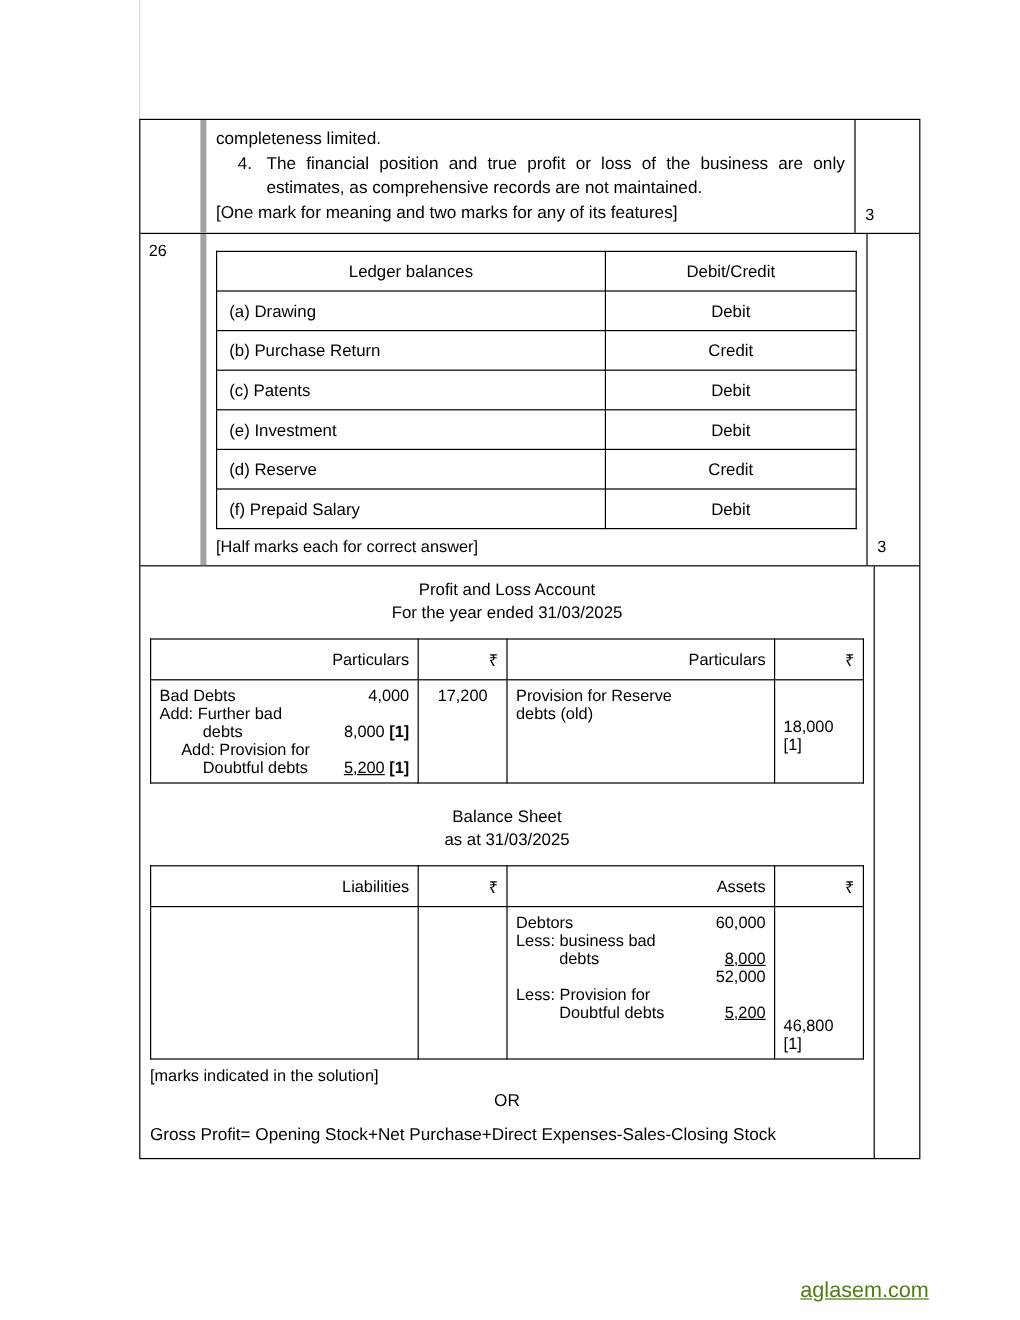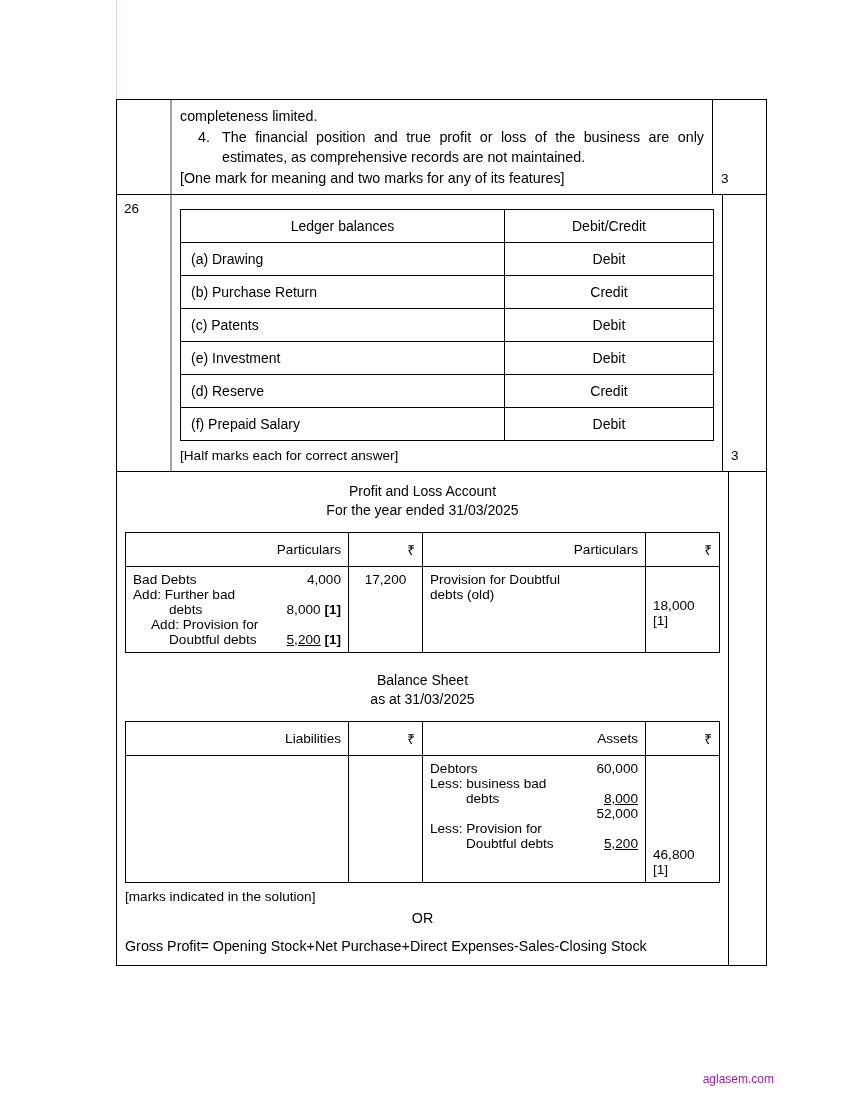--- a/index.html
+++ b/index.html
@@ -32,21 +32,21 @@
   .row {
     display: flex;
     border-bottom: 1px solid #000;
   }
   .row:last-child {
     border-bottom: none;
   }
   .col-qno {
     width: 55px;
     flex: 0 0 55px;
-    border-right: 2px solid #a3a3a3;
+    border-right: 5px solid #a3a3a3;
     box-sizing: border-box;
     padding: 6px 5px 4px 7px;
     font-size: 13.5px;
   }
   .col-body {
     flex: 1 1 auto;
     border-right: 1px solid #000;
     box-sizing: border-box;
     padding: 6px 8px 8px 8px;
     position: relative;
@@ -170,23 +170,24 @@
   .q27b-label {
     position: absolute;
     bottom: 50px;
     left: 7px;
     font-size: 13.5px;
   }
   .watermark {
     position: absolute;
     right: 18px;
     bottom: 14px;
-    font-size: 12px;
-    color: #a21caf;
+    font-size: 18px;
+    color: #4d7c0f;
     font-family: "Liberation Sans", sans-serif;
+    text-decoration: underline;
   }
   .vline-left {
     position: absolute;
     left: 100px;
     top: 0;
     width: 1px;
     height: 99px;
     background: #cfd8e8;
   }
   .blank-cell { height: 100%; }
@@ -290,21 +291,21 @@
                 <span class="lbl">Add: Provision for</span>
                 <span></span>
               </div>
               <div class="ln indent2">
                 <span class="lbl">Doubtful debts</span>
                 <span><span class="u">5,200</span> <b class="b">[1]</b></span>
               </div>
             </td>
             <td class="w-amt mid-amt">17,200</td>
             <td class="w-part">
-              <div>Provision for Doubtful</div>
+              <div>Provision for Reserve</div>
               <div>debts (old)</div>
             </td>
             <td class="w-amt">
               <div style="margin-top:26px;">18,000 [1]</div>
             </td>
           </tr>
         </tbody>
           </table>
 
         <div class="bs-title">

